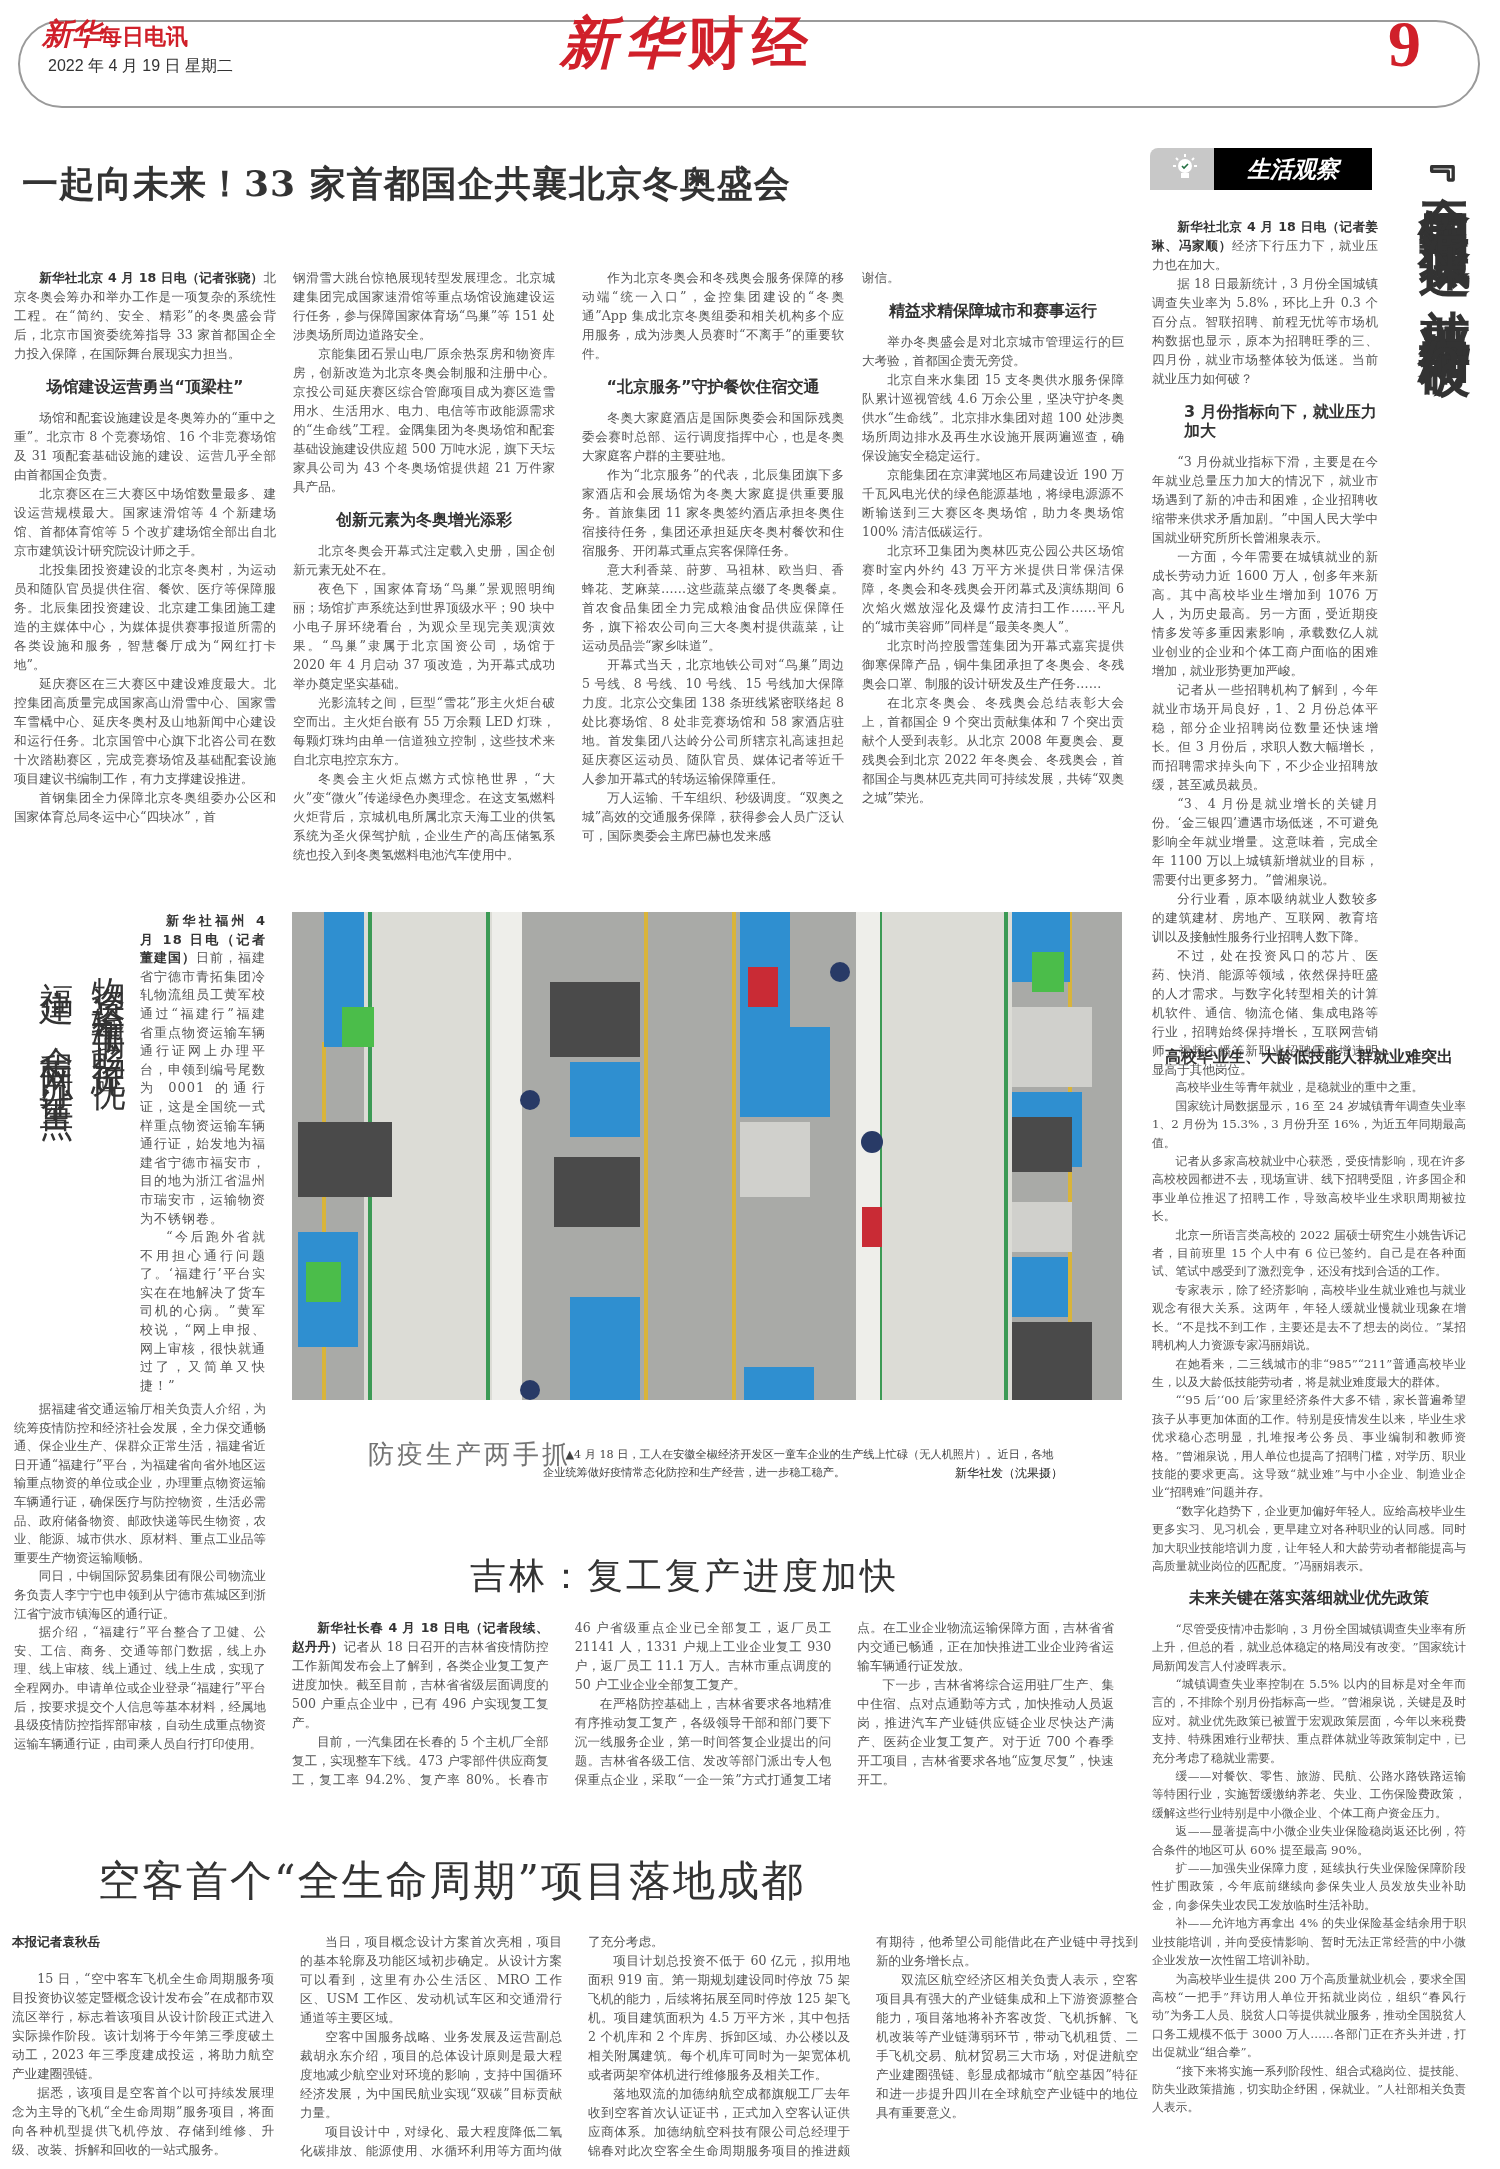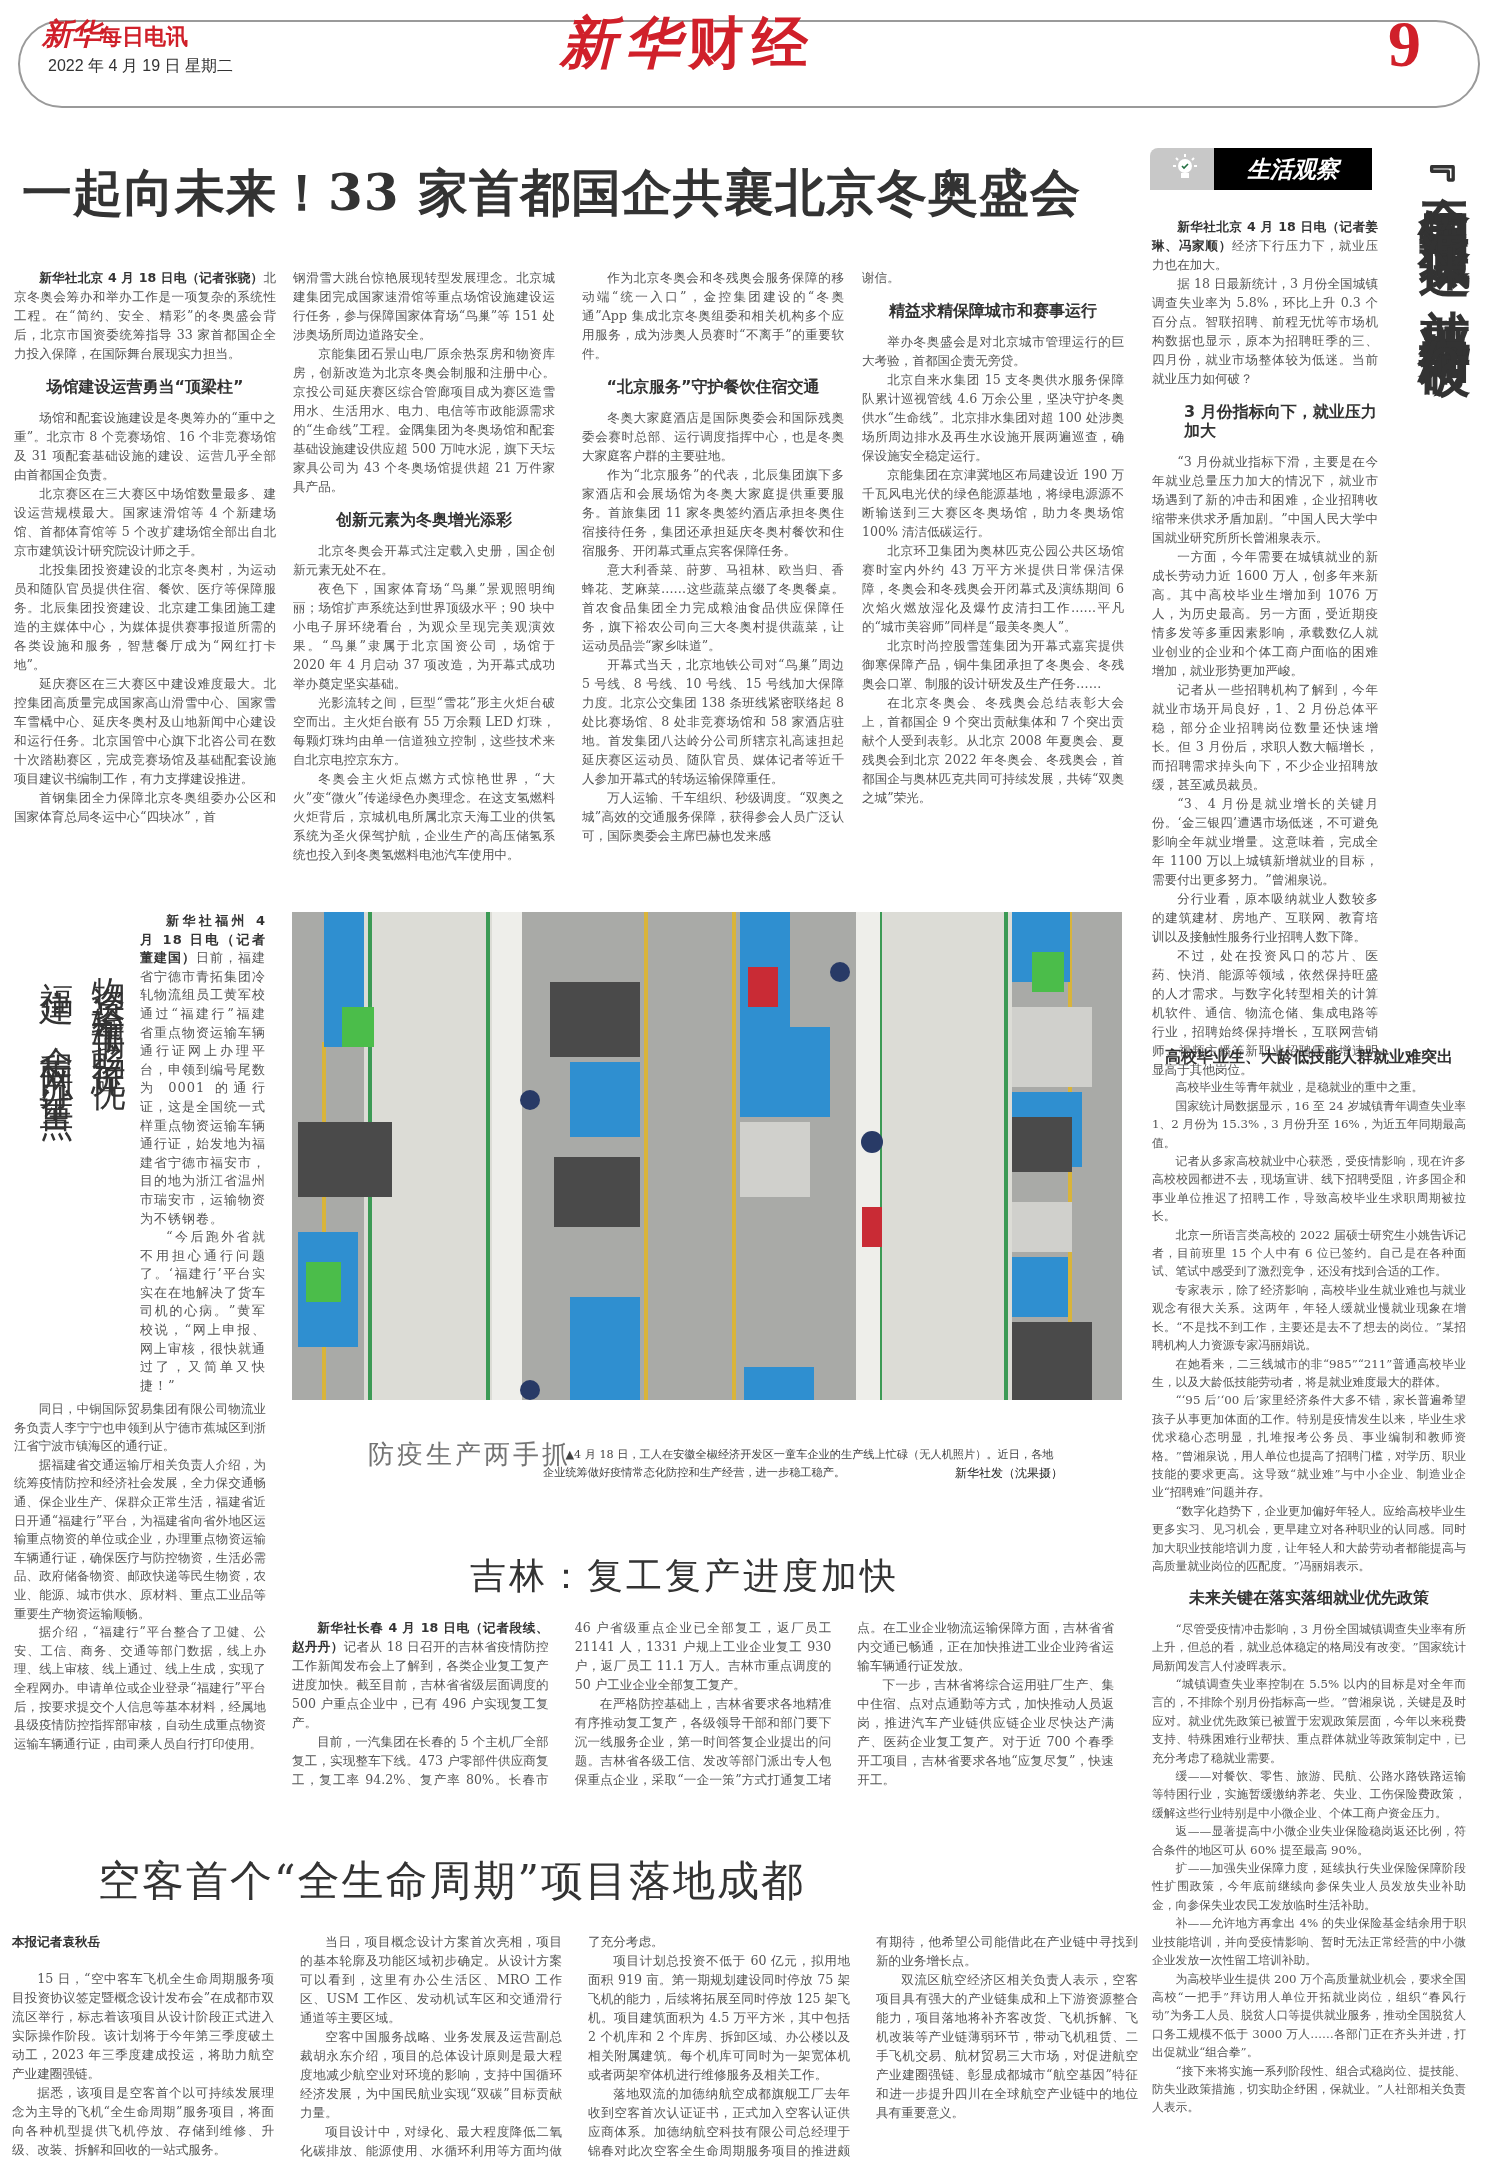--- a/index.html
+++ b/index.html
@@ -7,21 +7,21 @@
   body{position:relative;font-family:"DejaVu Serif","Liberation Serif",serif;color:#333}
   .abs{position:absolute}
   .masthead{left:18px;top:20px;width:1462px;height:88px;border:2px solid #9a9a9a;border-radius:44px;background:#fff}
   .mh-logo{left:42px;top:14px;font-family:"DejaVu Serif",serif;font-weight:bold;color:#d0202a;font-size:30px;font-style:italic;letter-spacing:-1px}
   .mh-logo .sub{font-style:normal;font-size:22px;letter-spacing:0}
   .mh-date{left:48px;top:56px;font-family:"Liberation Sans",sans-serif;font-size:16px;color:#333}
   .mh-title{left:560px;top:6px;font-family:"DejaVu Serif",serif;font-weight:bold;color:#d0202a;font-size:56px;letter-spacing:8px}
   .mh-title .cal{font-style:italic}
   .mh-page{left:1388px;top:6px;font-family:"Liberation Serif",serif;font-weight:bold;color:#d0202a;font-size:66px}
   .headline{font-family:"DejaVu Serif",serif;font-weight:bold;color:#333;white-space:nowrap}
-  .h1{left:22px;top:160px;font-size:50px;letter-spacing:1px}
+  .h1{left:22px;top:160px;font-size:36px;letter-spacing:1px}
   .col{font-size:12.6px;line-height:19px;color:#555;text-align:justify}
   .col p{text-indent:2em}
   .col p.lead{text-indent:0}
   .col .dl{font-family:"DejaVu Sans",sans-serif;color:#333;font-weight:bold}
   .sub-h{font-family:"DejaVu Sans",sans-serif;font-weight:bold;color:#333;font-size:16px;margin:14px 0 12px;text-align:center;text-indent:0 !important}
   .lifebadge{left:1150px;top:148px;width:222px;height:42px}
   .lb-grey{left:0;top:0;width:80px;height:42px;background:#c8c8c8;border-radius:8px 0 0 0}
   .lb-green{left:64px;top:0;width:158px;height:42px;background:#000000;color:#fff;font-family:"DejaVu Sans",sans-serif;font-weight:bold;font-style:italic;font-size:23px;text-align:center;line-height:42px}
   .bulb{left:20px;top:6px;width:30px;height:30px}
   .vert{writing-mode:vertical-rl;font-family:"DejaVu Serif",serif;font-weight:bold;color:#333;white-space:nowrap}
@@ -139,22 +139,22 @@
 </div>
 
 <div class="abs vert" style="left:34px;top:955px;font-size:34px;line-height:46px;letter-spacing:10px;font-weight:normal">福建：全程网办让重点</div>
 <div class="abs vert" style="left:86px;top:950px;font-size:34px;line-height:46px;letter-spacing:10px;font-weight:normal">物资运输车辆『畅行无忧』</div>
 
 <div class="abs col" style="left:140px;top:912px;width:126px;font-size:13px;line-height:18.6px;letter-spacing:1px">
   <p><span class="dl">新华社福州 4 月 18 日电（记者董建国）</span><span>日前，福建省宁德市青拓集团冷轧物流组员工黄军校通过“福建行”福建省重点物资运输车辆通行证网上办理平台，申领到编号尾数为 0001 的通行证，这是全国统一式样重点物资运输车辆通行证，始发地为福建省宁德市福安市，目的地为浙江省温州市瑞安市，运输物资为不锈钢卷。</span></p>
   <p>“今后跑外省就不用担心通行问题了。‘福建行’平台实实在在地解决了货车司机的心病。”黄军校说，“网上申报、网上审核，很快就通过了，又简单又快捷！”</p>
 </div>
 <div class="abs col" style="left:14px;top:1400px;width:252px;font-size:12.4px;line-height:18.6px">
+  <p>据福建省交通运输厅相关负责人介绍，为统筹疫情防控和经济社会发展，全力保交通畅通、保企业生产、保群众正常生活，福建省近日开通“福建行”平台，为福建省向省外地区运输重点物资的单位或企业，办理重点物资运输车辆通行证，确保医疗与防控物资，生活必需品、政府储备物资、邮政快递等民生物资，农业、能源、城市供水、原材料、重点工业品等重要生产物资运输顺畅。</p>
   <p>同日，中铜国际贸易集团有限公司物流业务负责人李宁宁也申领到从宁德市蕉城区到浙江省宁波市镇海区的通行证。</p>
-  <p>据福建省交通运输厅相关负责人介绍，为统筹疫情防控和经济社会发展，全力保交通畅通、保企业生产、保群众正常生活，福建省近日开通“福建行”平台，为福建省向省外地区运输重点物资的单位或企业，办理重点物资运输车辆通行证，确保医疗与防控物资，生活必需品、政府储备物资、邮政快递等民生物资，农业、能源、城市供水、原材料、重点工业品等重要生产物资运输顺畅。</p>
   <p>据介绍，“福建行”平台整合了卫健、公安、工信、商务、交通等部门数据，线上办理、线上审核、线上通过、线上生成，实现了全程网办。申请单位或企业登录“福建行”平台后，按要求提交个人信息等基本材料，经属地县级疫情防控指挥部审核，自动生成重点物资运输车辆通行证，由司乘人员自行打印使用。</p>
 </div>
 
 <div class="abs photo">
   <svg width="830" height="488" viewBox="0 0 830 488">
     <rect width="830" height="488" fill="#a9aaa7"></rect>
 
     <rect x="30" y="130" width="4" height="358" fill="#d9b43a"></rect>
     <rect x="352" y="0" width="4" height="488" fill="#d9b43a"></rect>
     <rect x="440" y="0" width="4" height="488" fill="#d9b43a"></rect>

